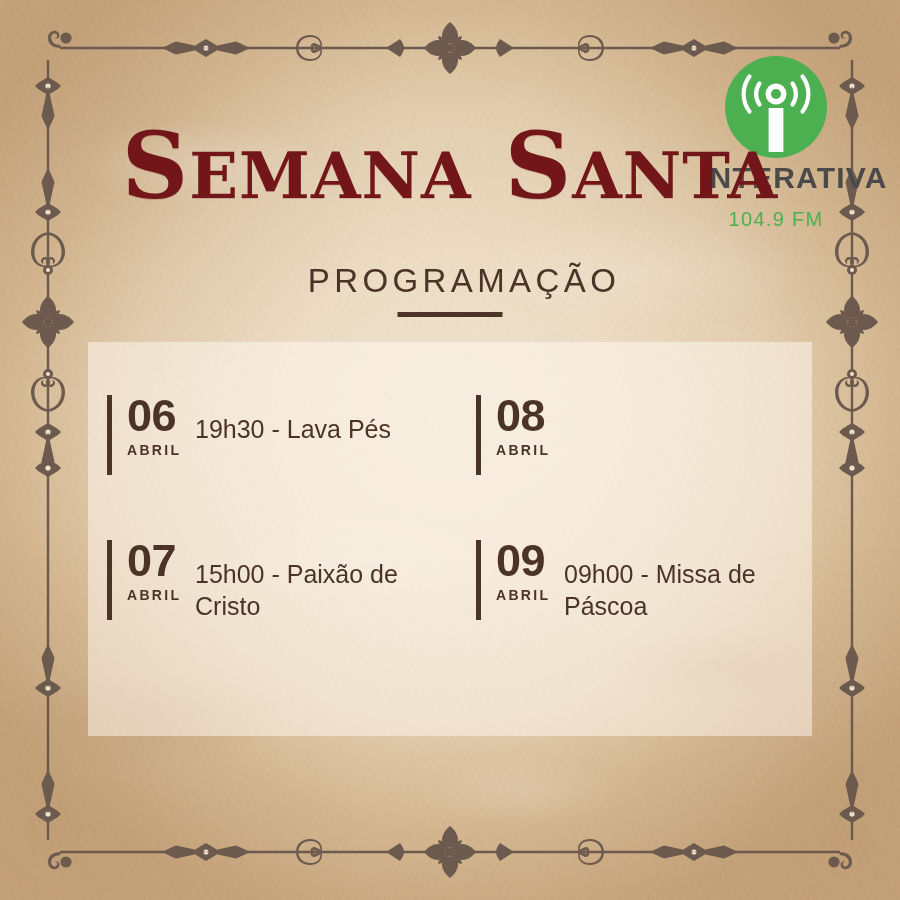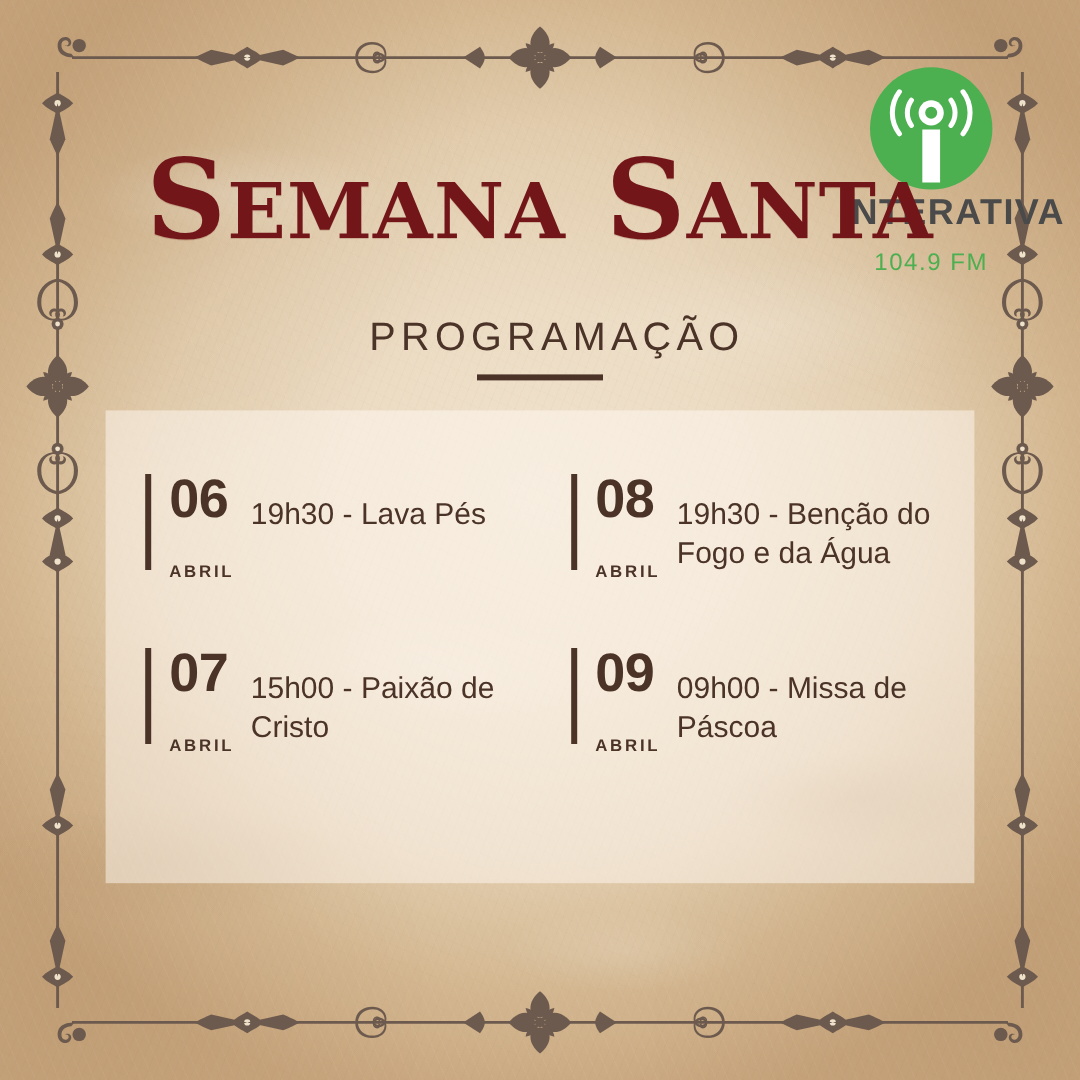--- a/index.html
+++ b/index.html
@@ -161,21 +161,21 @@
     display: grid;
     grid-template-columns: 1fr 1fr;
     grid-template-rows: 1fr 1fr;
     padding: 52px 0 52px 0;
     column-gap: 0;
   }
 
   .item {
     display: flex;
     align-items: flex-start;
-    padding-left: 33px;
+    padding-left: 19px;
     position: relative;
   }
   .item.col2 { padding-left: 26px; }
 
   .bar {
     width: 5px;
     height: 80px;
     background: #4b3328;
     flex: 0 0 5px;
     margin-top: 1px;
@@ -194,21 +194,21 @@
     color: #4b3328;
     line-height: 0.98;
     letter-spacing: -0.5px;
   }
   .month {
     font-family: "Liberation Sans", sans-serif;
     font-size: 14px;
     font-weight: 700;
     letter-spacing: 2.3px;
     color: #4b3328;
-    margin-top: 30px;
+    margin-top: 4px;
   }
   .desc {
     font-family: "Liberation Sans", sans-serif;
     font-size: 25px;
     font-weight: 400;
     color: #4b3328;
     line-height: 1.27;
     margin-top: 20px;
     max-width: 272px;
   }
@@ -458,21 +458,20 @@
         </div>
         <div class="desc">19h30 - Lava Pés</div>
       </div>
 
       <div class="item col2">
         <div class="bar"></div>
         <div class="daybox">
           <div class="day">08</div>
           <div class="month">ABRIL</div>
         </div>
-        <div class="desc">19h30 - Benção do Fogo e da Água</div>
       </div>
 
       <div class="item col1">
         <div class="bar"></div>
         <div class="daybox">
           <div class="day">07</div>
           <div class="month">ABRIL</div>
         </div>
         <div class="desc">15h00 - Paixão de Cristo</div>
       </div>

